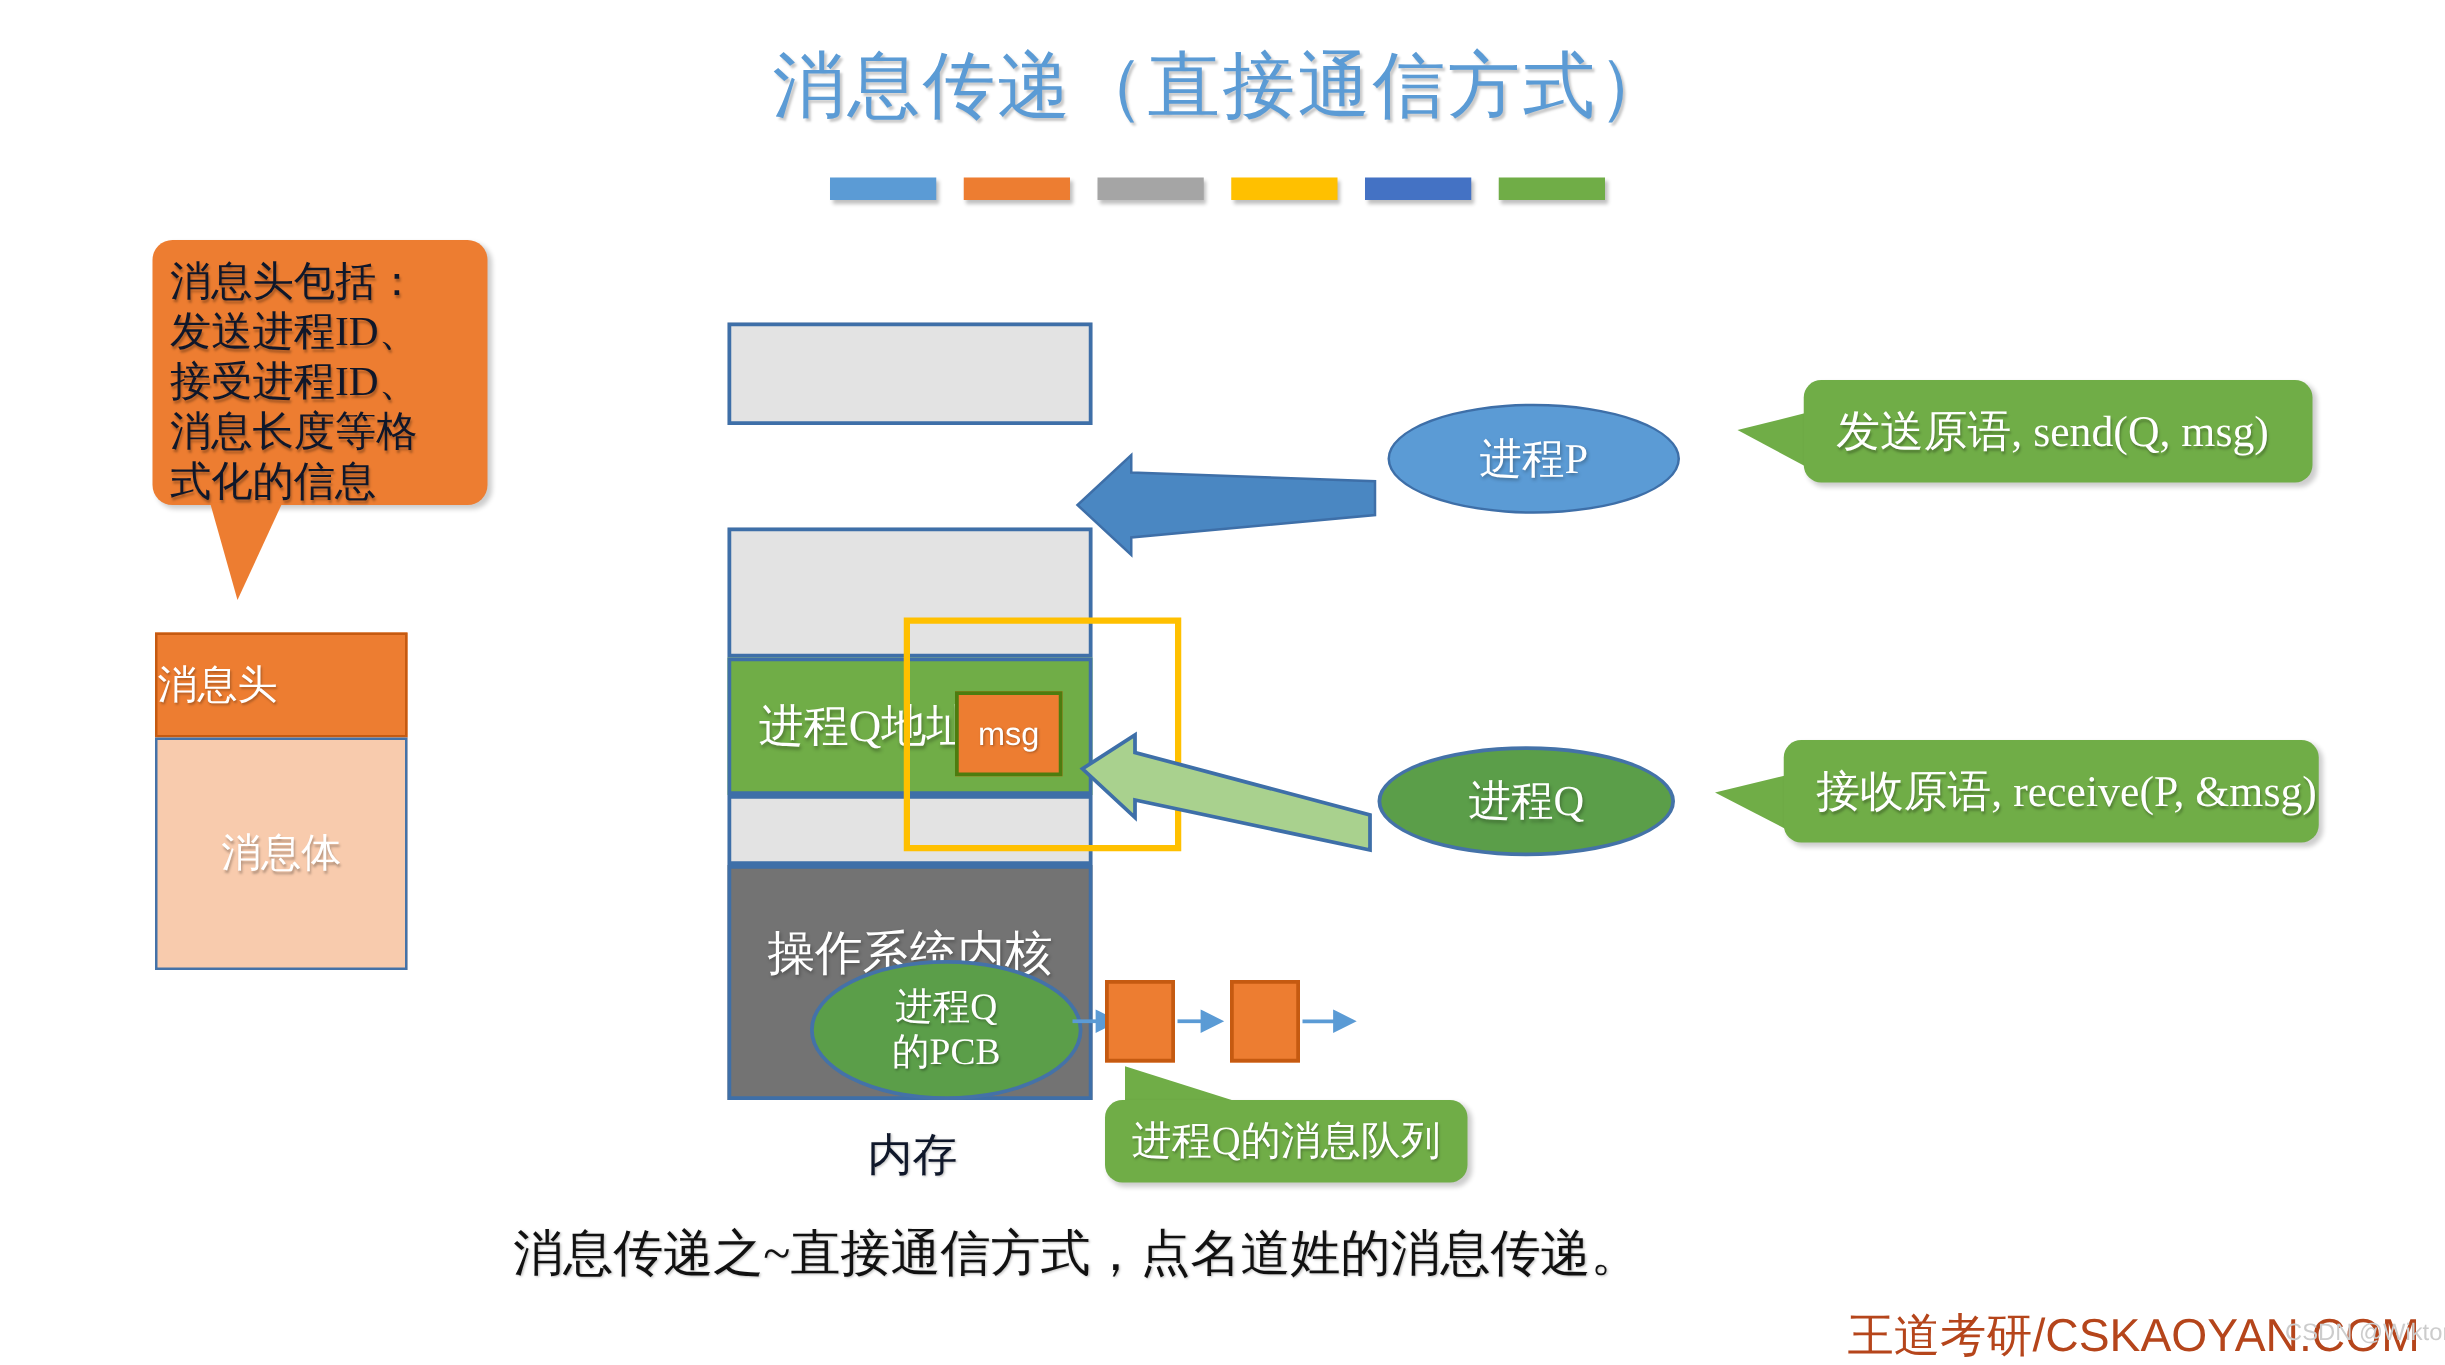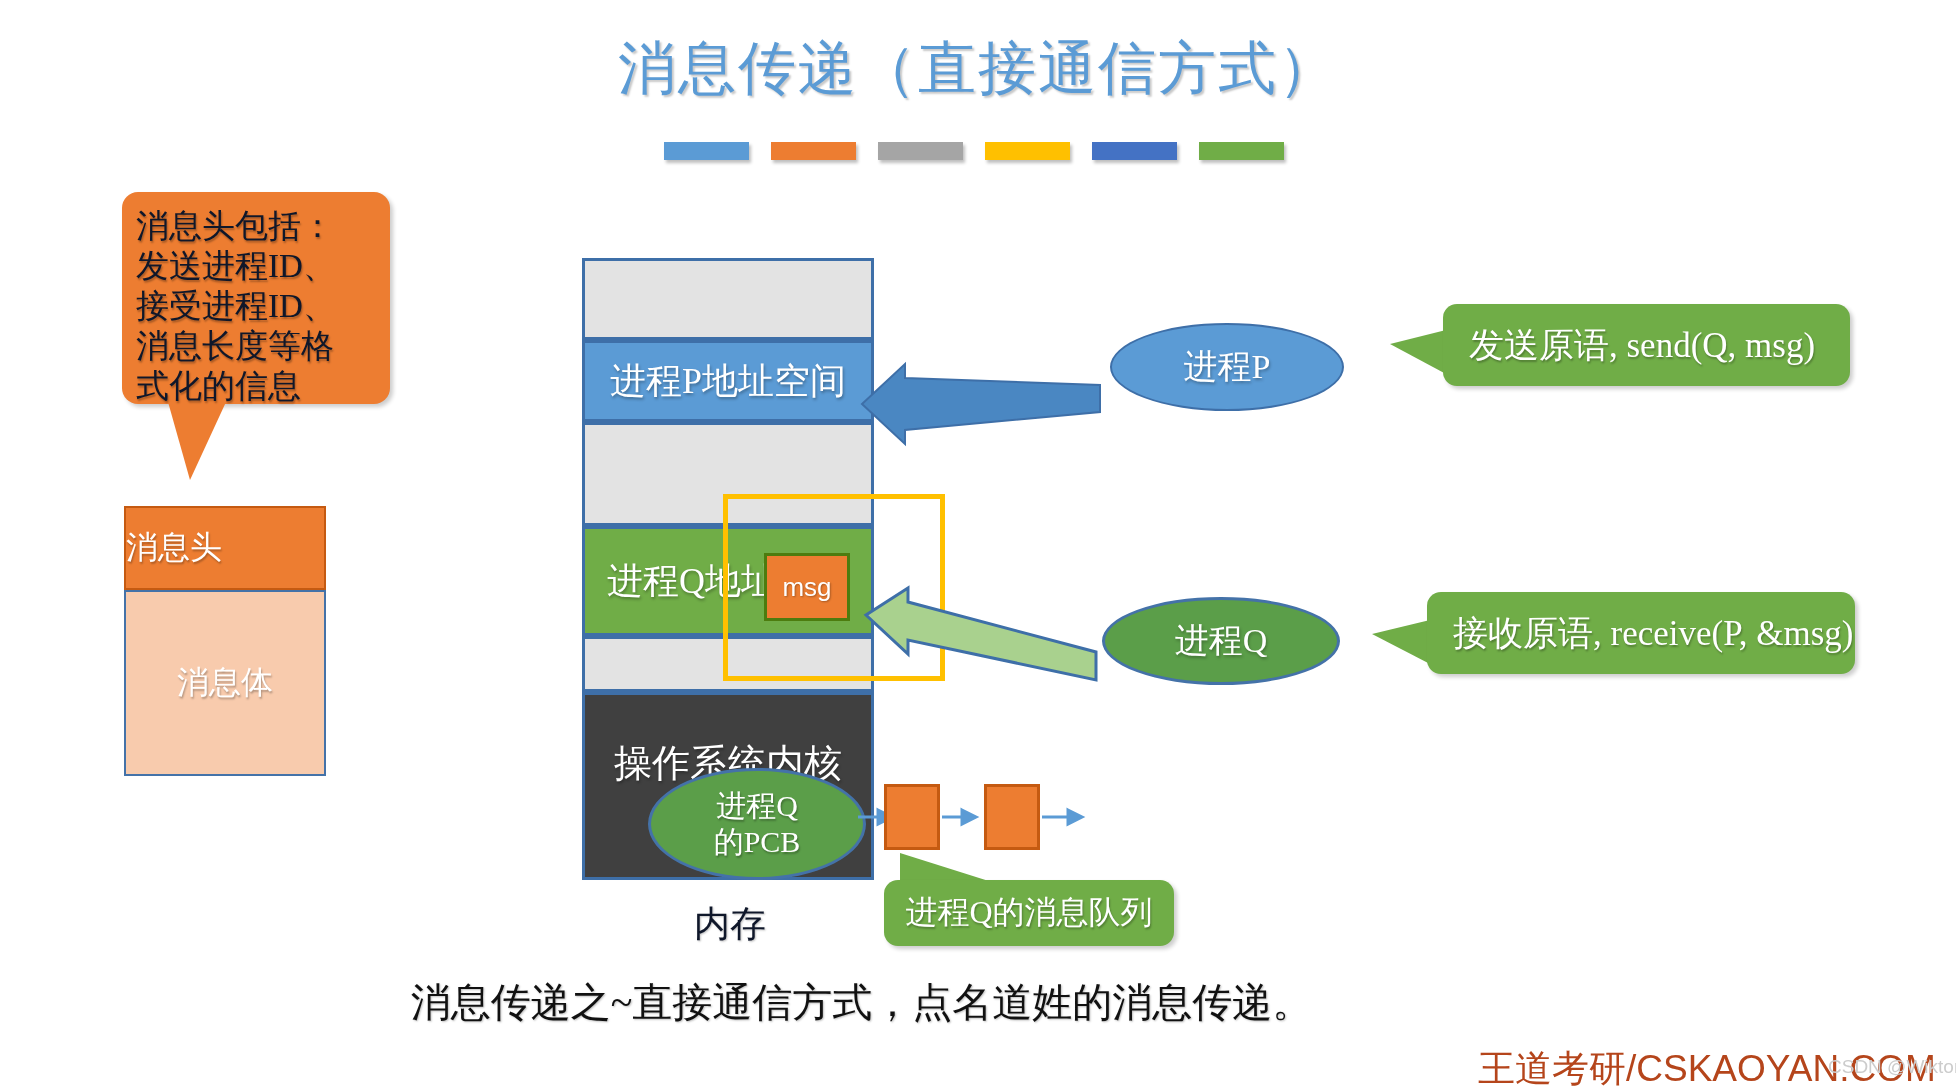--- a/index.html
+++ b/index.html
@@ -56,21 +56,21 @@
   
   #memory-col{left:582px;top:258px;width:292px;height:622px;}
   .mem-band{
     position:absolute;left:0;width:292px;box-sizing:border-box;
     border:3px solid #3E6FA8;
     display:flex;align-items:center;justify-content:center;
   }
   .mem-gray{background:#E3E3E3;}
   .mem-blue{background:#5B9BD5;}
   .mem-green{background:#70AD47;}
-  .mem-orange{background:#404040;}
+  .mem-orange{background:#737373;}
   .mem-text{
     font-family:"Liberation Serif","DejaVu Serif",serif;
     font-size:36px;color:#ffffff;text-shadow:1px 2px 3px rgba(0,0,0,.32);
     white-space:nowrap;
   }
   #kernel-text{
     font-family:"Liberation Serif","DejaVu Serif",serif;
     font-size:38px;line-height:46px;color:#ffffff;
     text-shadow:1px 2px 3px rgba(0,0,0,.32);text-align:center;
   }
@@ -206,23 +206,20 @@
 
 <div class="abs" id="msg-header">
   <span class="msg-label nosel">消息头</span>
 </div>
 <div class="abs" id="msg-body">
   <span class="msg-label nosel">消息体</span>
 </div>
 
 <div class="abs" id="memory-col">
   <div class="mem-band mem-gray" style="top:0px;height:82px;"></div>
-  <div class="mem-band mem-blue" style="top:82px;height:82px;">
-    <span class="mem-text nosel">进程P地址空间</span>
-  </div>
   <div class="mem-band mem-gray" style="top:164px;height:104px;"></div>
   <div class="mem-band mem-green" style="top:268px;height:110px;">
     <span class="mem-text nosel">进程Q地址空间</span>
   </div>
   <div class="mem-band mem-gray" style="top:378px;height:56px;"></div>
   <div class="mem-band mem-orange" style="top:434px;height:188px;">
     <div class="nosel" id="kernel-text">
       <div>操作系统内核</div>
       <div>的</div>
     </div>

